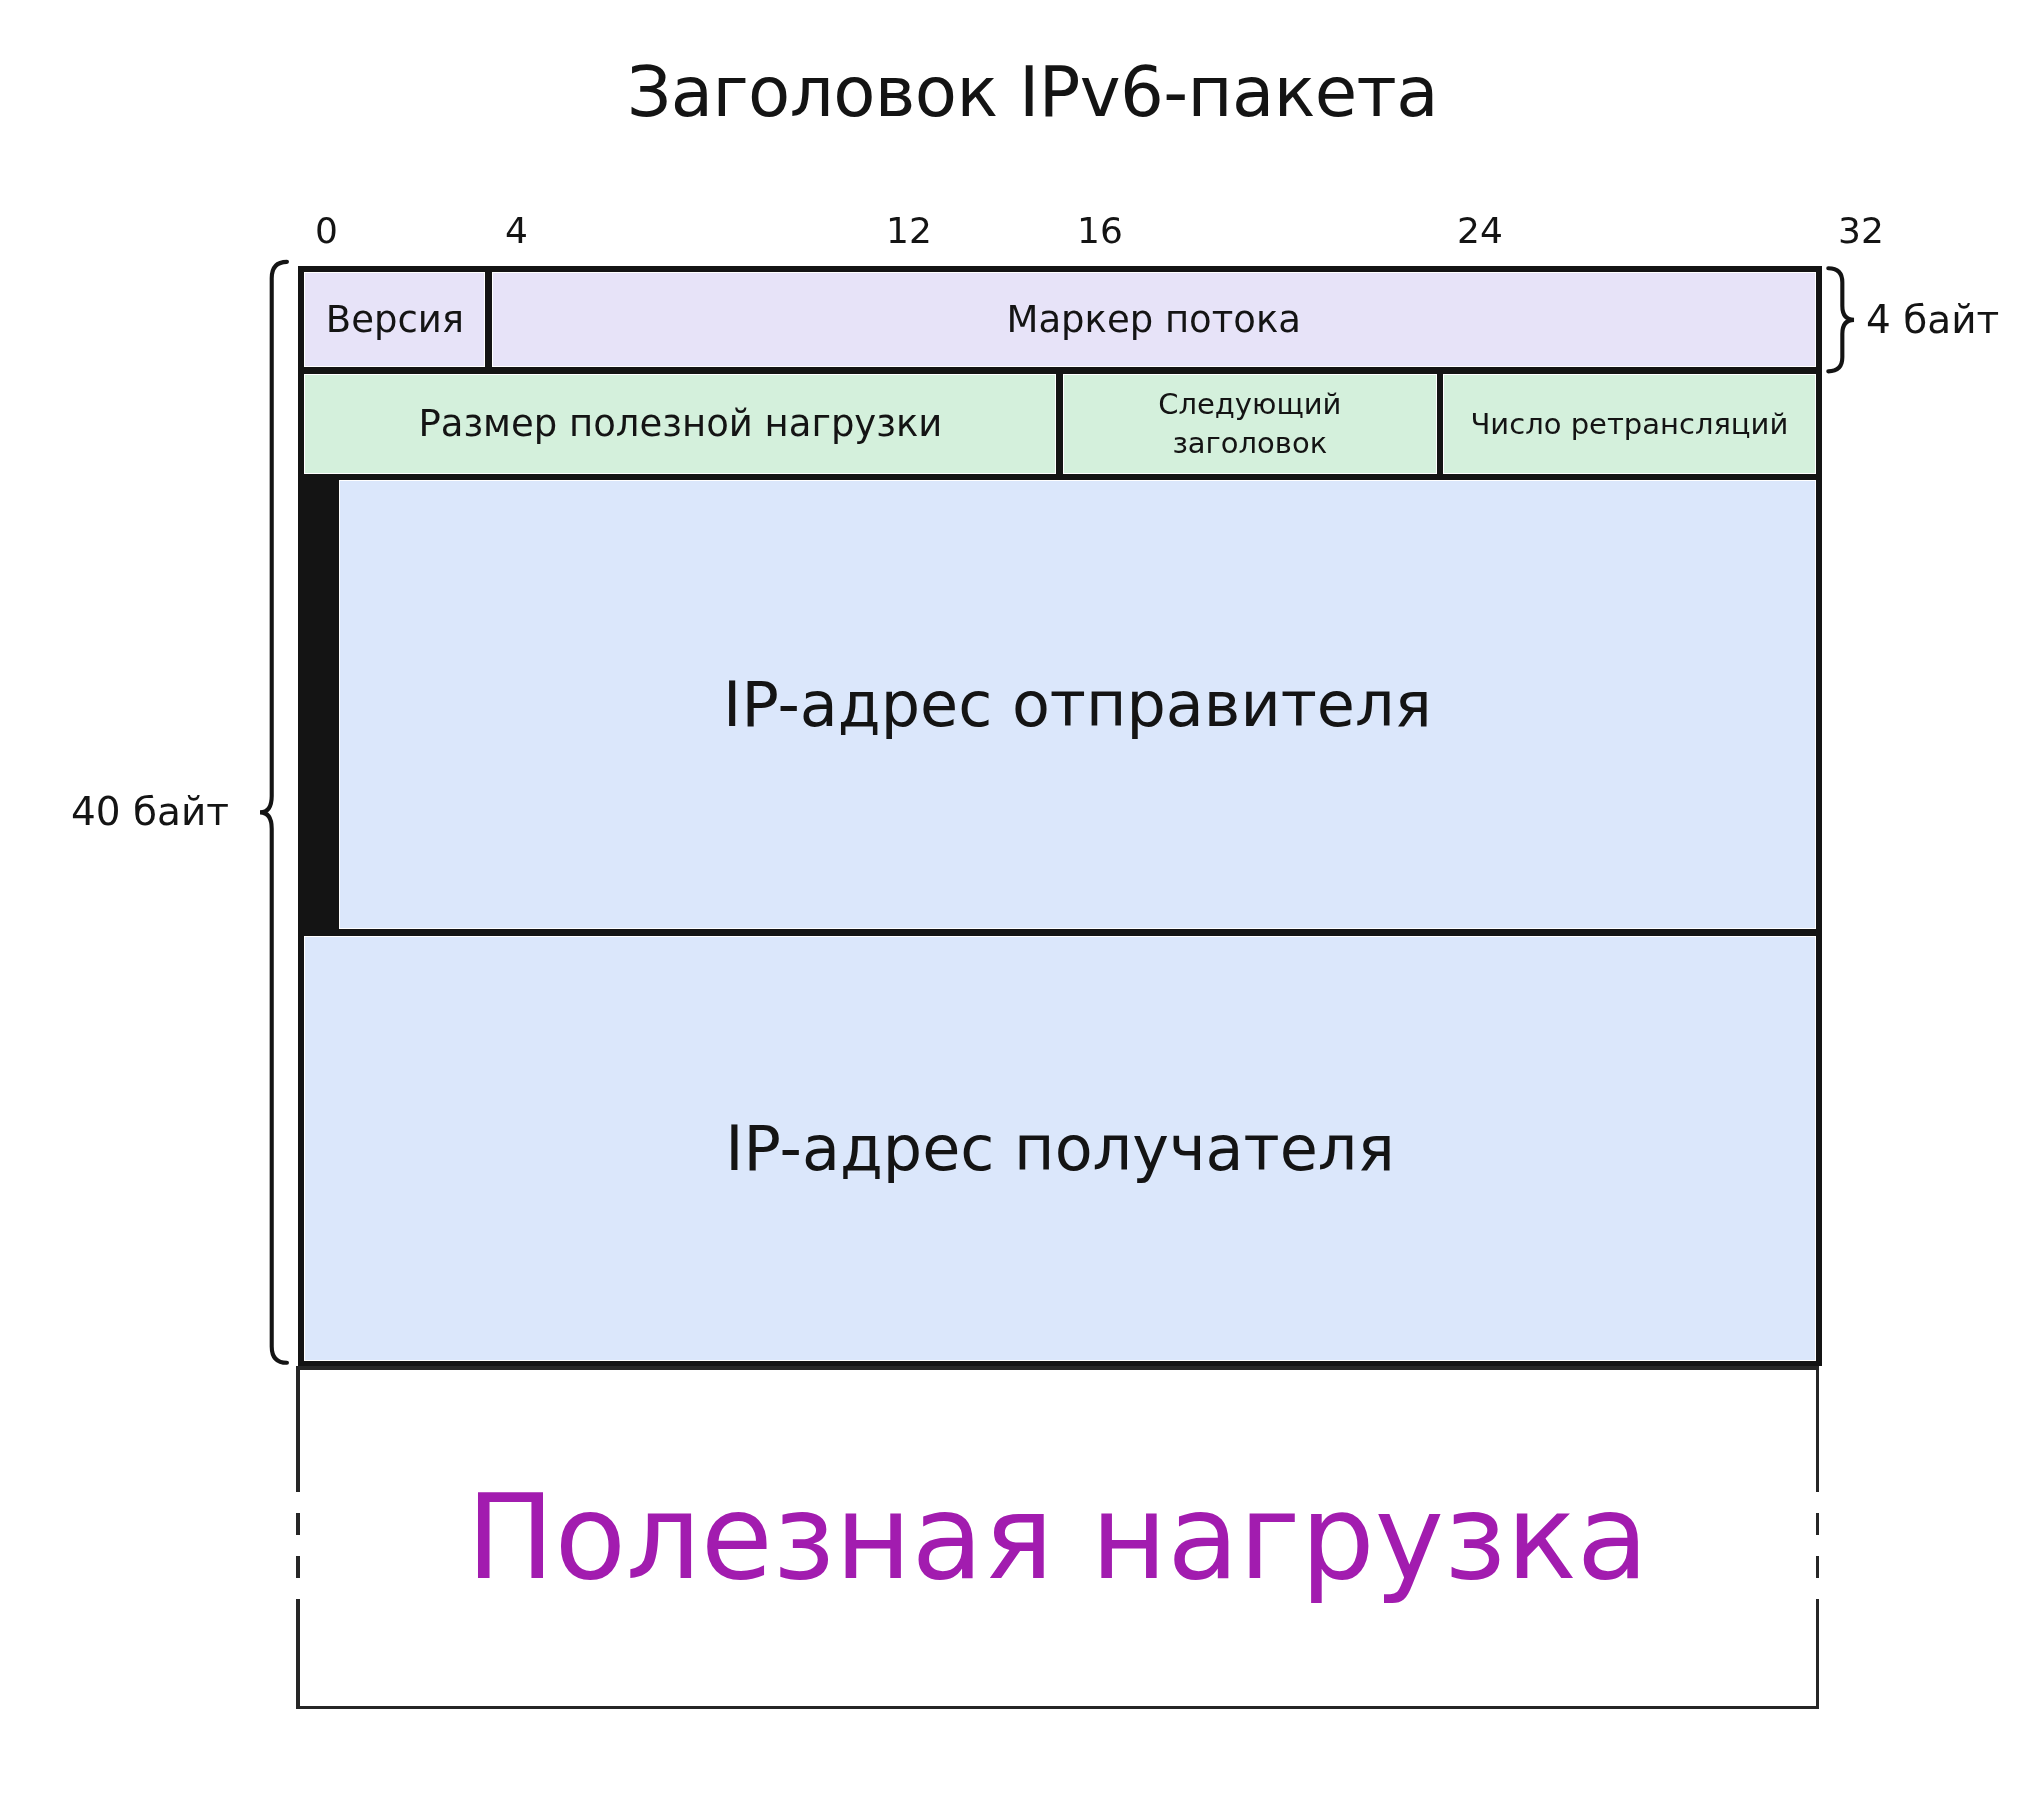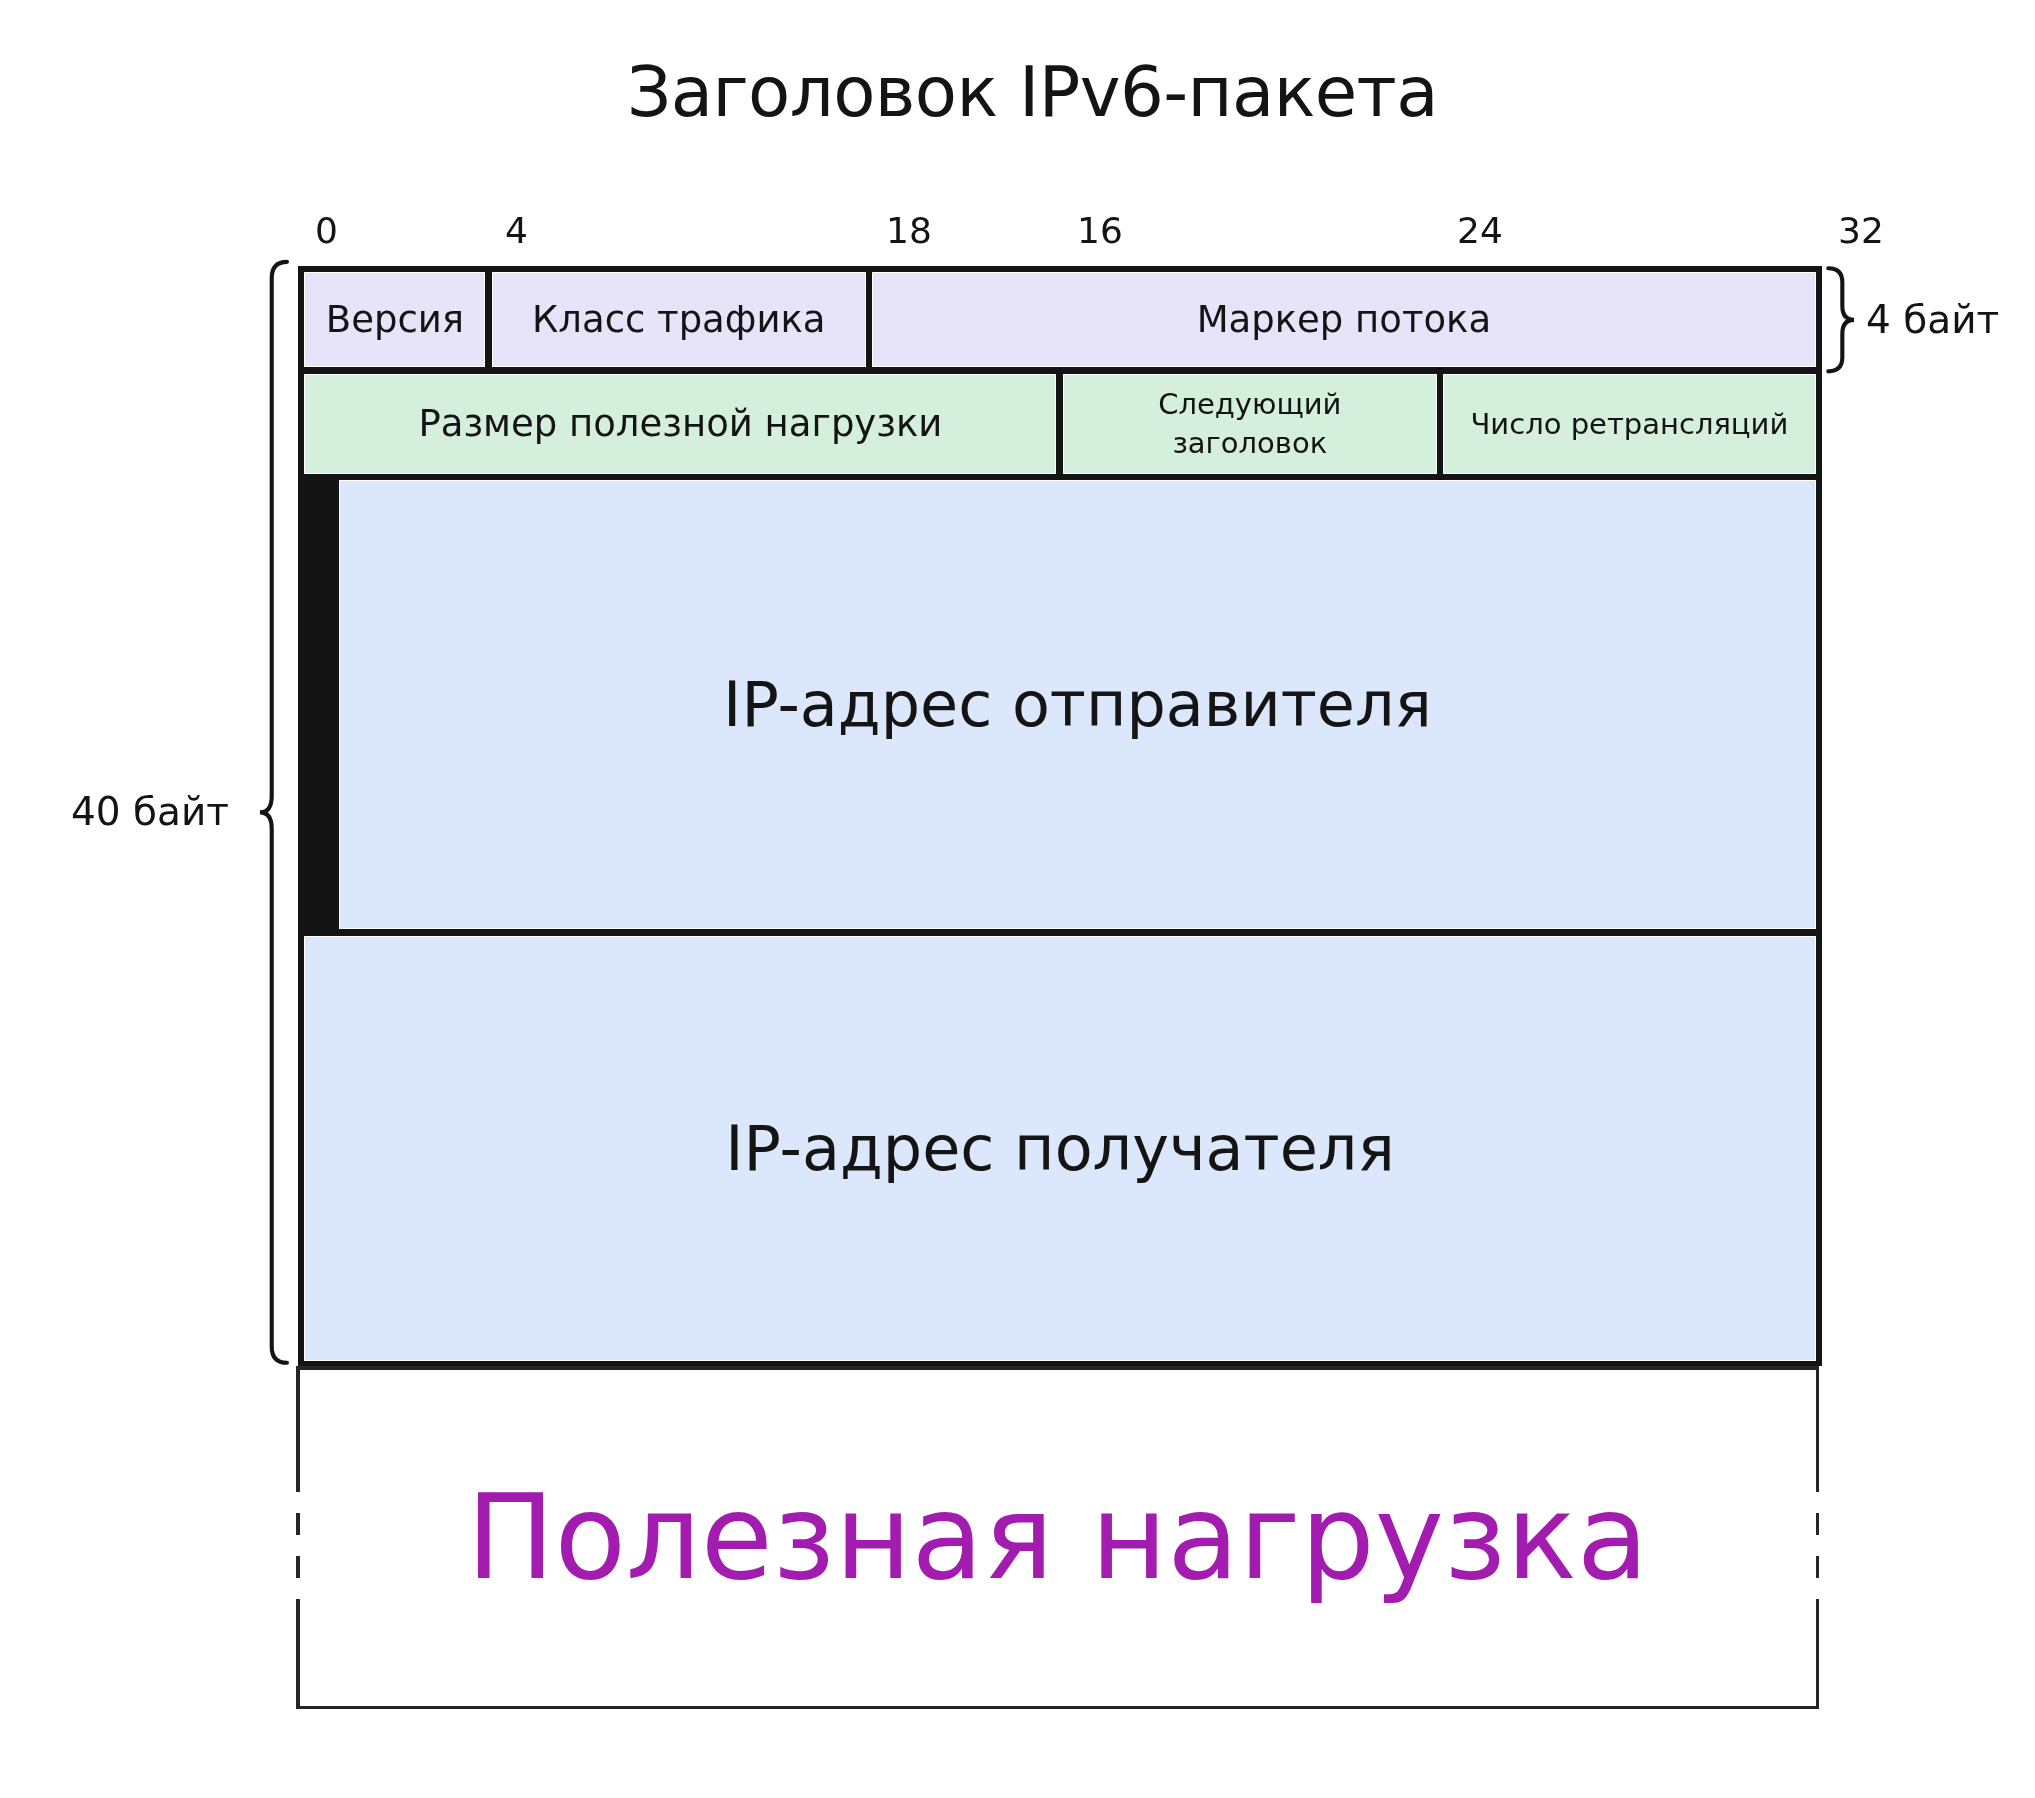--- a/index.html
+++ b/index.html
@@ -91,33 +91,30 @@
 </head>
 <body>
 
 <div class="canvas">
 
   <h1 class="title">Заголовок IPv6-пакета</h1>
 
   <div class="ruler">
     <span class="tick t0">0</span>
     <span class="tick t1">4</span>
-    <span class="tick t2">18</span>
+    <span class="tick t2">12</span>
     <span class="tick t3">16</span>
     <span class="tick t4">24</span>
     <span class="tick t5">32</span>
   </div>
 
   <div class="table">
     <div class="word-row row1">
       <div class="cell fill-purple c-version">
         <span>Версия</span>
-      </div>
-      <div class="cell fill-purple c-traffic">
-        <span>Класс трафика</span>
       </div>
       <div class="cell fill-purple c-flow">
         <span>Маркер потока</span>
       </div>
     </div>
     <div class="word-row row2">
       <div class="cell fill-green c-payloadlen">
         <span>Размер полезной нагрузки</span>
       </div>
       <div class="cell fill-green c-nexthdr">

